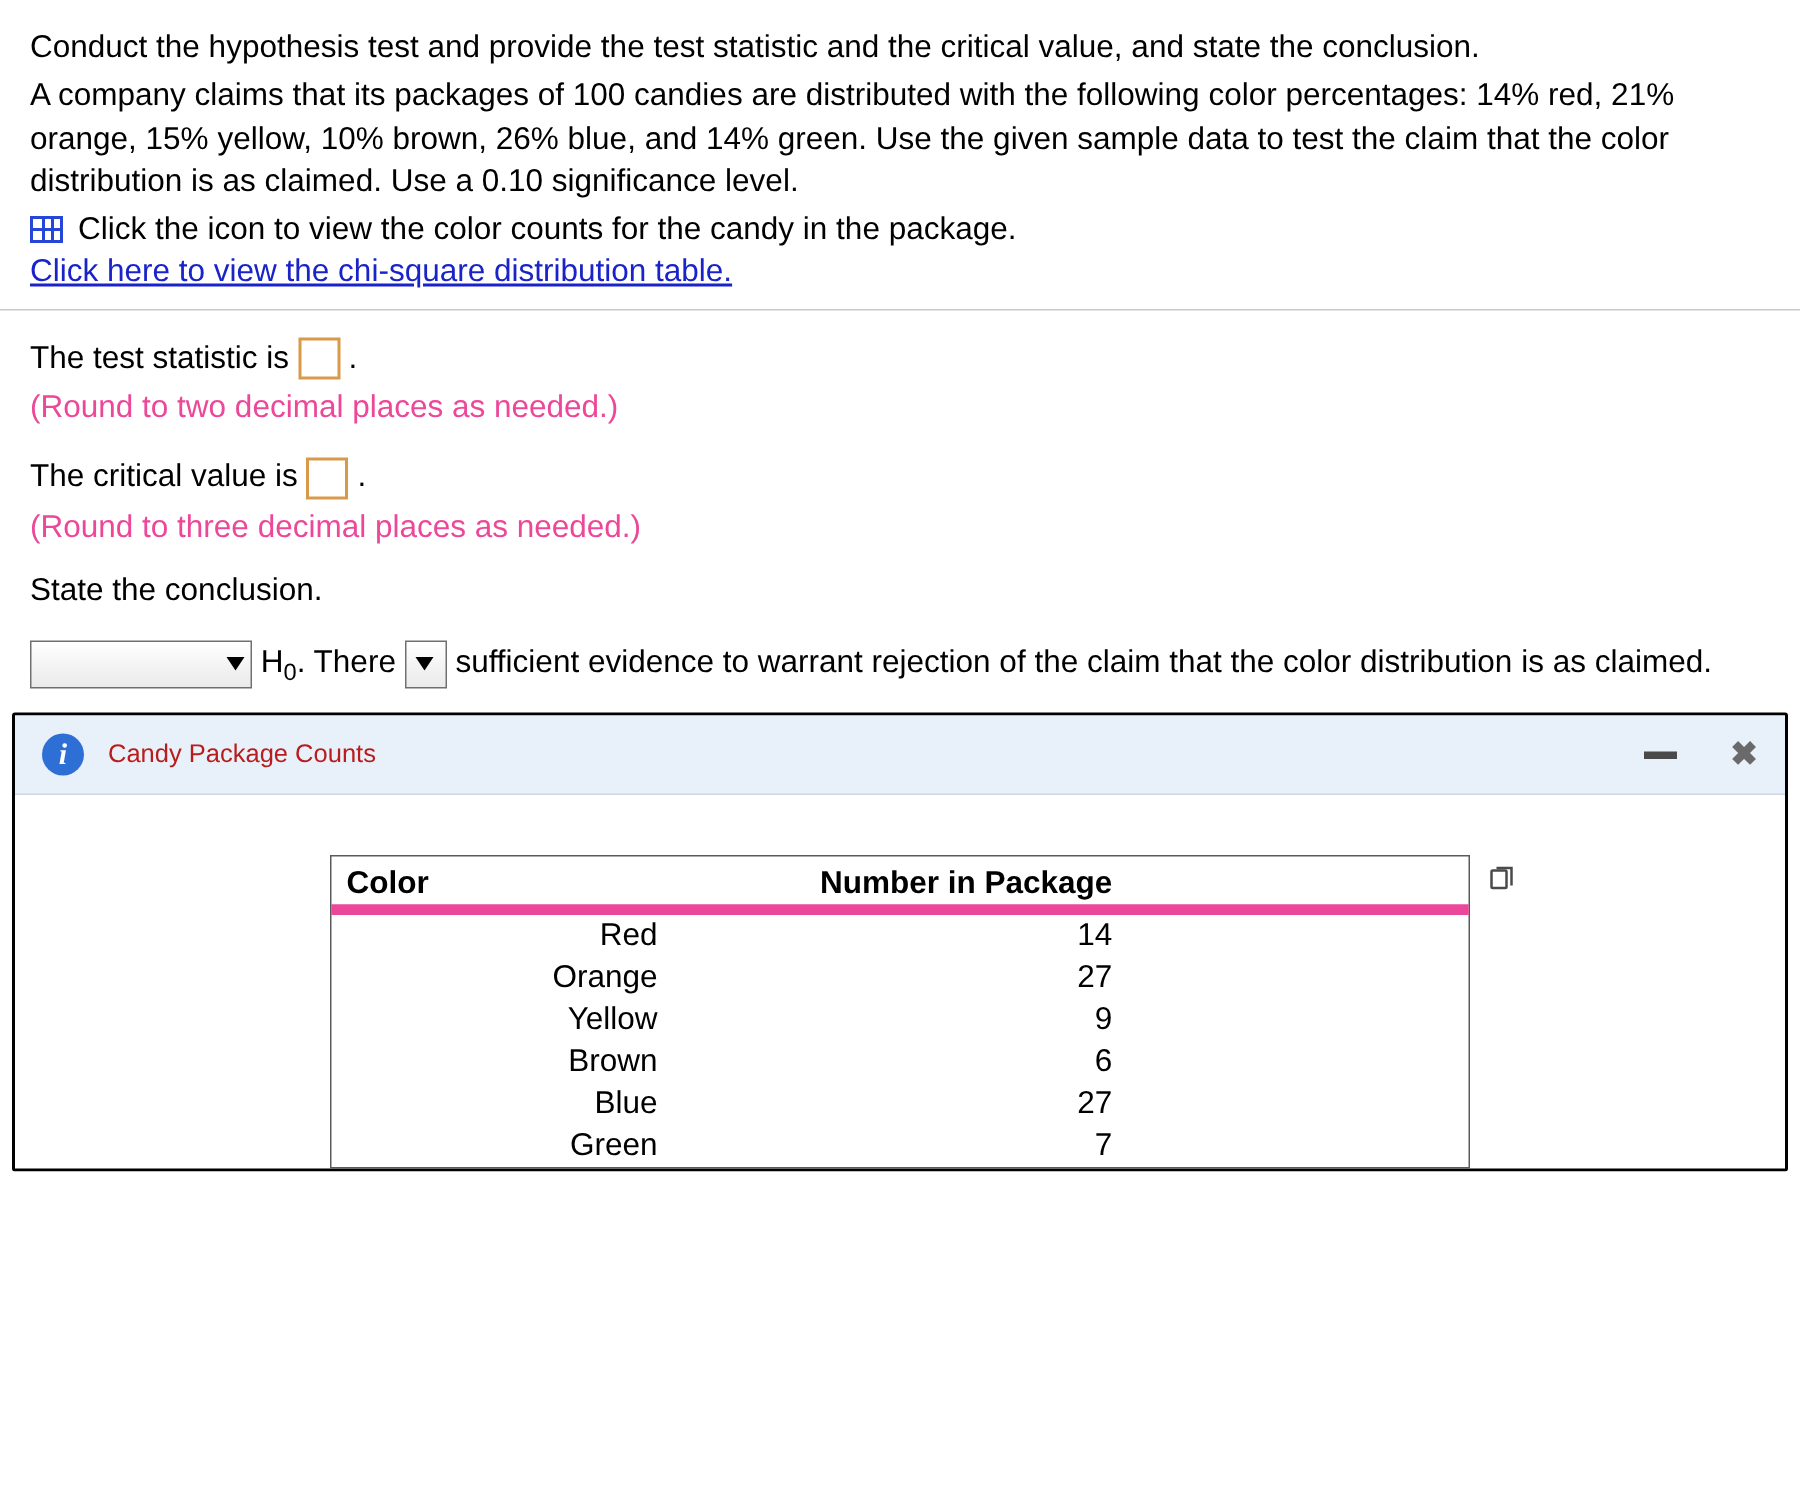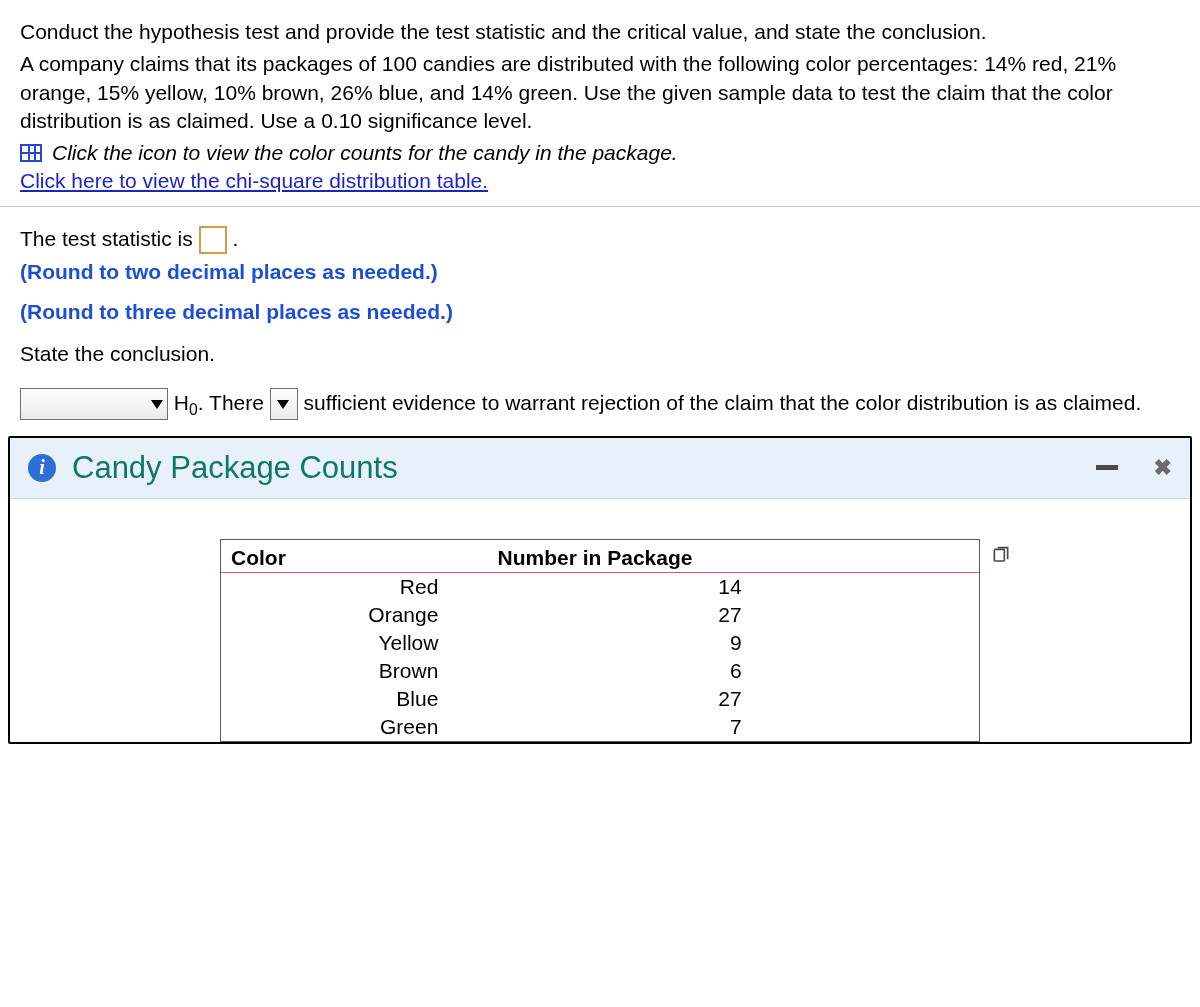--- a/index.html
+++ b/index.html
@@ -17,21 +17,20 @@
   }
   .para {
     margin: 0 0 4px 0;
     line-height: 1.35;
   }
   .icon-row {
     display: flex;
     align-items: center;
     gap: 10px;
     margin: 6px 0 2px 0;
-    font-style: italic;
   }
   .table-icon {
     width: 22px;
     height: 18px;
     border: 2px solid #2646d8;
     display: inline-block;
     position: relative;
     background: #fff;
   }
   .table-icon::before,
@@ -54,23 +53,22 @@
     border: none;
     border-top: 1px solid #c9c9c9;
     margin: 10px 0 14px 0;
   }
   .q-line {
     margin: 0 0 4px 0;
     display: block;
     line-height: 1.7;
   }
   .hint {
-    color: #1d4ed8;
+    color: #ec4899;
     margin: 0 0 16px 0;
-    font-weight: bold;
   }
   .answer-box {
     display: inline-block;
     width: 28px;
     height: 28px;
     border: 2px solid #d89a4a;
     vertical-align: middle;
     background: #fff;
   }
   .dropdown {
@@ -113,22 +111,22 @@
     color: #fff;
     font-family: Georgia, 'Times New Roman', serif;
     font-style: italic;
     font-weight: bold;
     font-size: 20px;
     display: flex;
     align-items: center;
     justify-content: center;
   }
   .popup-title {
-    color: #0f766e;
-    font-size: 31px;
+    color: #b91c1c;
+    font-size: 17px;
     flex: 1;
   }
   .min-icon {
     width: 22px; height: 5px;
     background: #4a4a4a;
     margin-right: 20px;
   }
   .close-icon {
     color: #6a6a6a;
     font-size: 22px;
@@ -147,24 +145,24 @@
     position: relative;
   }
   .data-table {
     width: 100%;
     border-collapse: collapse;
   }
   .data-table th {
     text-align: left;
     font-weight: bold;
     padding: 4px 10px 2px 10px;
-    border-bottom: 1px solid #ec4899;
+    border-bottom: 7px solid #ec4899;
   }
   .data-table th.num {
-    text-align: center;
+    text-align: right;
     padding-left: 0;
   }
   .data-table td {
     padding: 2px 10px;
     text-align: right;
   }
   .data-table td.num {
   }
   .copy-icon {
     position: absolute;
@@ -195,20 +193,25 @@
 
 <div class="content" style="padding-top:0;">
 
   <div class="q-line">
     <span>The test statistic is </span>
     <span class="answer-box"></span>
     <span>.</span>
   </div>
   <p class="hint">(Round to two decimal places as needed.)</p>
 
+  <div class="q-line">
+    <span>The critical value is </span>
+    <span class="answer-box"></span>
+    <span>.</span>
+  </div>
   <p class="hint">(Round to three decimal places as needed.)</p>
 
   <p class="para" style="margin-bottom:18px;">State the conclusion.</p>
 
   <div class="q-line" style="line-height:1.5;">
     <span class="dropdown wide">
       <span class="tri"></span>
     </span>
     <span> H</span><span class="sub0">0</span><span>. There </span>
     <span class="dropdown">

